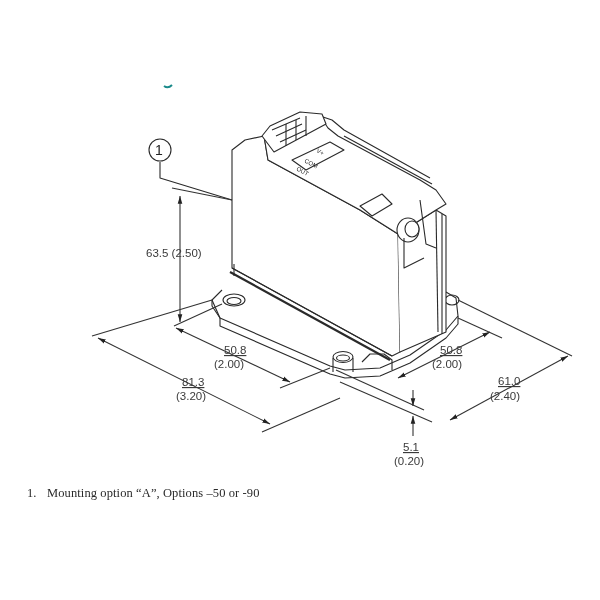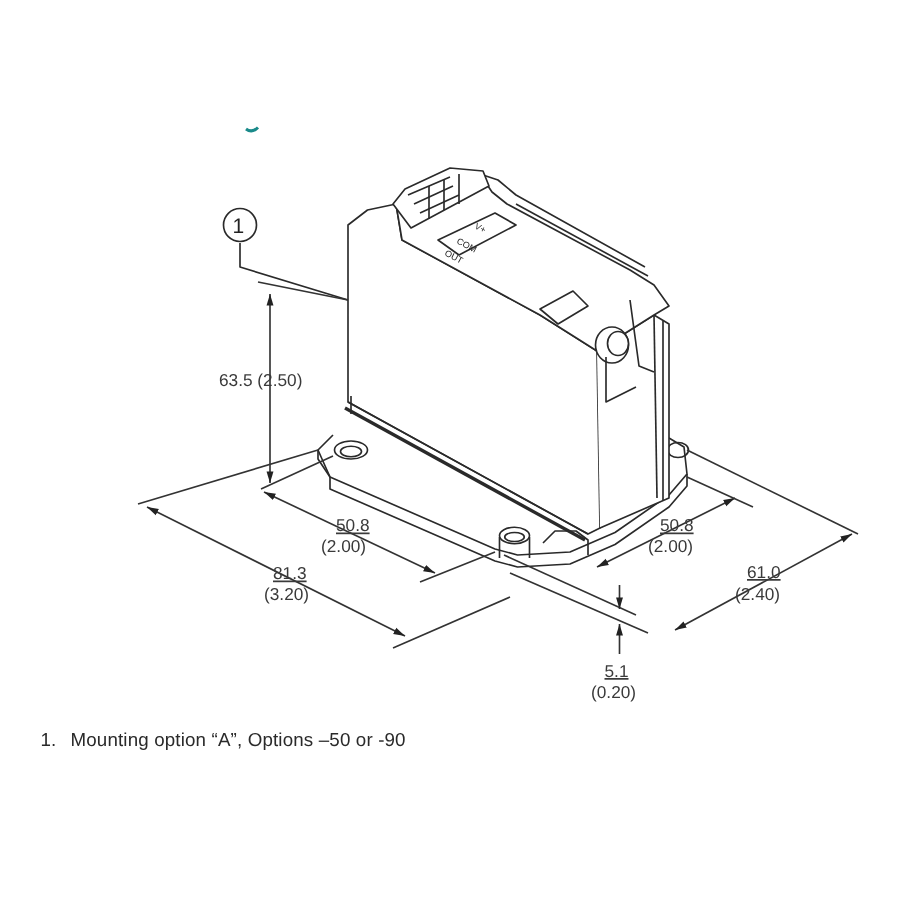--- a/index.html
+++ b/index.html
@@ -2,21 +2,21 @@
 <html><head>
   <meta charset="utf-8">
   <style>
     html, body { margin: 0; padding: 0; background: #ffffff; }
     body { width: 600px; height: 600px; position: relative; overflow: hidden;
            font-family: "Liberation Sans", sans-serif; }
     #drawing { position: absolute; left: 0; top: 0; width: 600px; height: 600px; }
     .dim-label { font-family: "Liberation Sans", sans-serif; font-size: 11.5px; fill: #3a3a3a; }
     .note {
       position: absolute; left: 27px; top: 486px;
-      font-family: Liberation Sans, sans-serif; font-size: 12.5px; color: #2a2a2a;
+      font-family: Liberation Serif, serif; font-size: 12.5px; color: #2a2a2a;
       letter-spacing: 0.1px;
     }
     .note .num { display: inline-block; width: 20px; }
   </style>
 </head>
 <body>
 
 <svg id="drawing" viewBox="0 0 600 600" xmlns="http://www.w3.org/2000/svg">
   <defs>
     <marker id="arr" viewBox="0 0 10 10" refX="10" refY="5" markerWidth="7" markerHeight="7" orient="auto-start-reverse">

